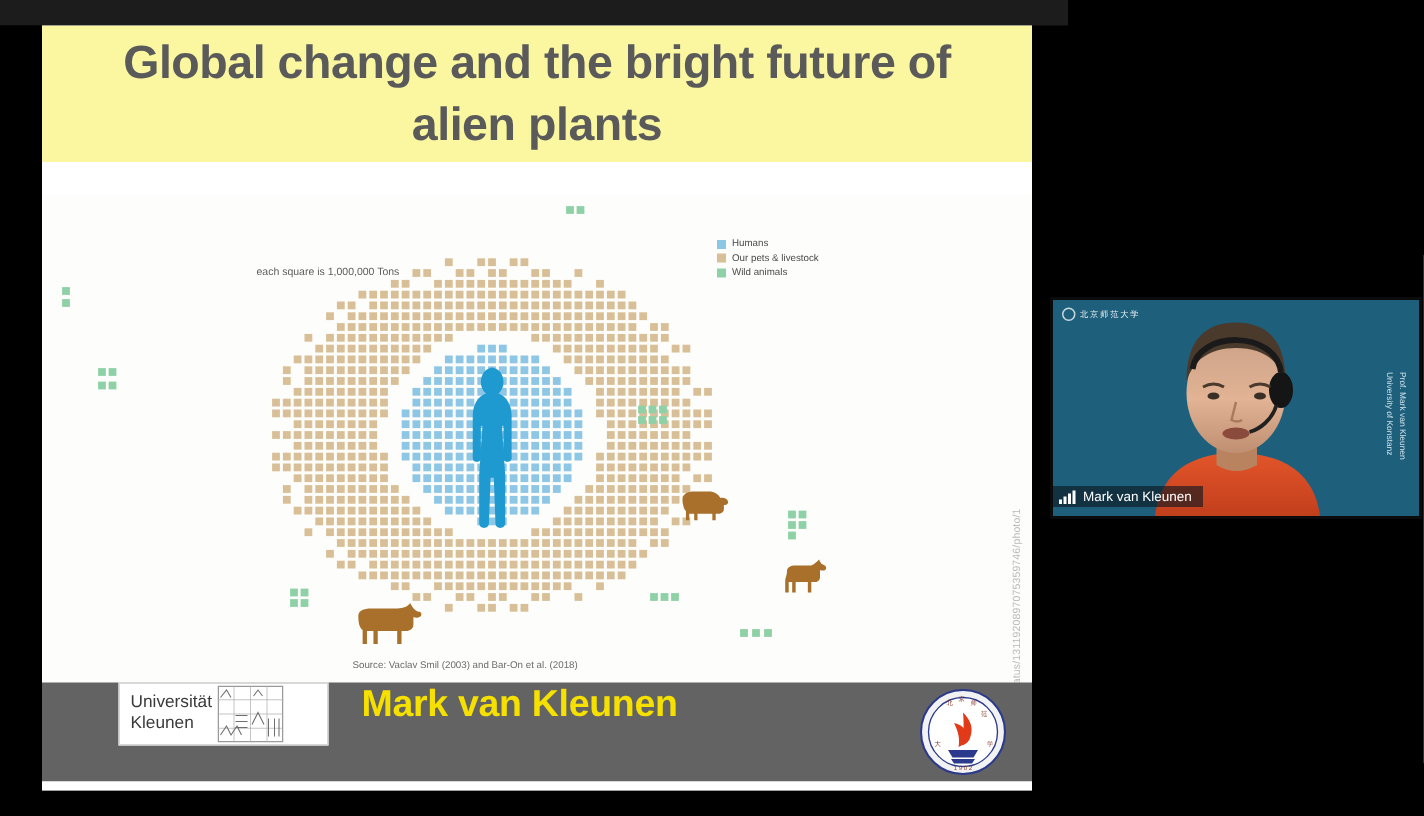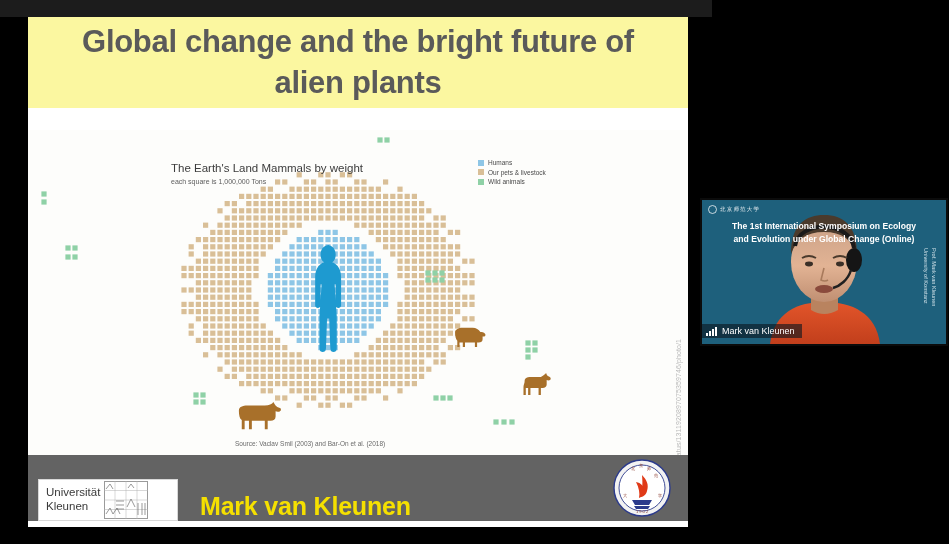--- a/index.html
+++ b/index.html
@@ -87,21 +87,21 @@
     writing-mode: vertical-rl;
     transform: rotate(180deg);
     font-size: 7px; color: #b9b9b9; white-space: nowrap;
     letter-spacing: 0.1px;
   }
 
   
   .footer {
     position: absolute; left: 0; top: 438px; width: 660px; height: 66px;
     background: #636363;
-    display: flex; align-items: flex-end;
+    display: flex; align-items: flex-start; padding-left: 41px;
   }
   .uni-logo {
     margin-left: 10px;
     width: 140px; height: 42px;
     background: #ffffff;
     display: flex; align-items: center;
     border: 1px solid #d8d8d8;
   }
   .uni-words {
     font-size: 11.5px; color: #3a3a3a; line-height: 1.18;
@@ -1135,21 +1135,20 @@
             <path d="M4 16 C4 9 10 5 20 5 L38 5 C44 5 49 8 51 13 C55 12 58 14 58 17 C58 20 55 21 52 20 L52 26 C52 30 49 32 45 32 L42 32 L42 40 L38 40 L38 32 L20 32 L20 40 L16 40 L16 32 L10 32 L10 40 L6 40 L6 29 C4 26 4 21 4 16 Z" fill="#a8702a"></path>
           </g>
           <g transform="translate(396,342) scale(0.6)">
             <path d="M6 16 C6 11 10 8 16 8 L36 8 C40 5 44 2 48 0 C50 4 52 7 54 10 C56 13 54 16 51 15 L50 22 C50 26 47 28 43 28 L40 28 L40 42 L36 42 L36 28 L20 28 L20 42 L16 42 L16 28 L10 28 L10 42 L6 42 L6 26 C5 23 6 19 6 16 Z" fill="#a8702a"></path>
           </g>
           <g transform="translate(290,372) scale(0.78)">
             <path d="M6 18 C6 10 14 4 26 4 C40 4 50 10 52 20 C53 26 52 32 50 36 L50 50 L45 50 L45 40 L32 43 L32 52 L27 52 L27 43 L18 42 L18 52 L13 52 L13 40 C9 36 6 28 6 18 Z M50 24 C55 26 58 32 57 40 C56 46 52 48 50 46 C53 42 54 34 50 30 Z" fill="#55a95c"></path>
           </g>
         </svg>
 
-      <div class="info-title">The Earth's Land Mammals by weight</div>
       <div class="info-sub">each square is 1,000,000 Tons</div>
 
       <div class="legend">
         <div class="legend-row">
           <span class="legend-swatch" style="background:#8ec6e6"></span>
           <span class="legend-label">Humans</span>
         </div>
         <div class="legend-row">
           <span class="legend-swatch" style="background:#d9bf97"></span>
           <span class="legend-label">Our pets &amp; livestock</span>
@@ -1255,24 +1254,20 @@
 
       <path d="M122 68 L119 80 q4 2 7 0" stroke="#a87a5c" stroke-width="1.6" fill="none"></path>
       <ellipse cx="122" cy="89" rx="9" ry="4" fill="#8a4a3c"></ellipse>
     </svg>
 
     <div class="v-unilogo">
       <span class="v-seal"></span>
       <span class="v-cn">北京师范大学</span>
     </div>
 
-    <div class="v-title">
-      <div>The 1st International Symposium on Ecology</div>
-      <div>and Evolution under Global Change (Online)</div>
-    </div>
 
     <div class="v-vert">
       <div>Prof. Mark van Kleunen</div>
       <div>University of Konstanz</div>
     </div>
 
     <div class="v-name">
       <span class="v-bars">
         <i></i>
           <i></i>

